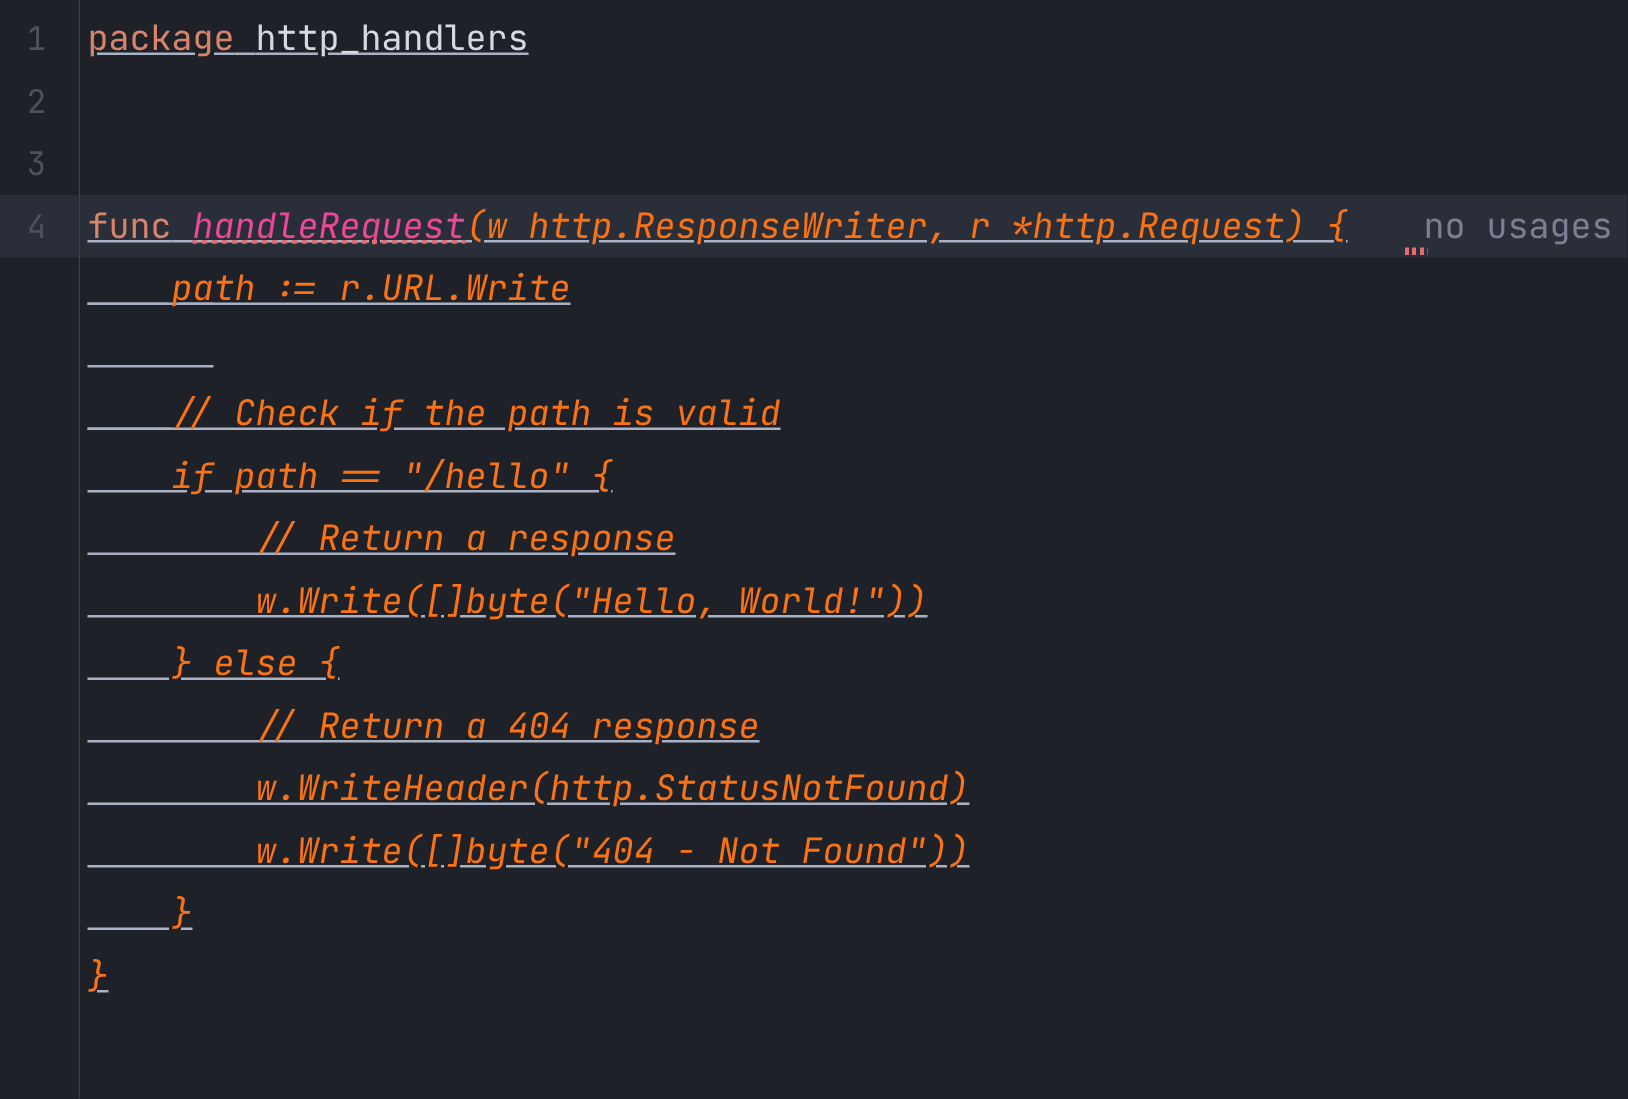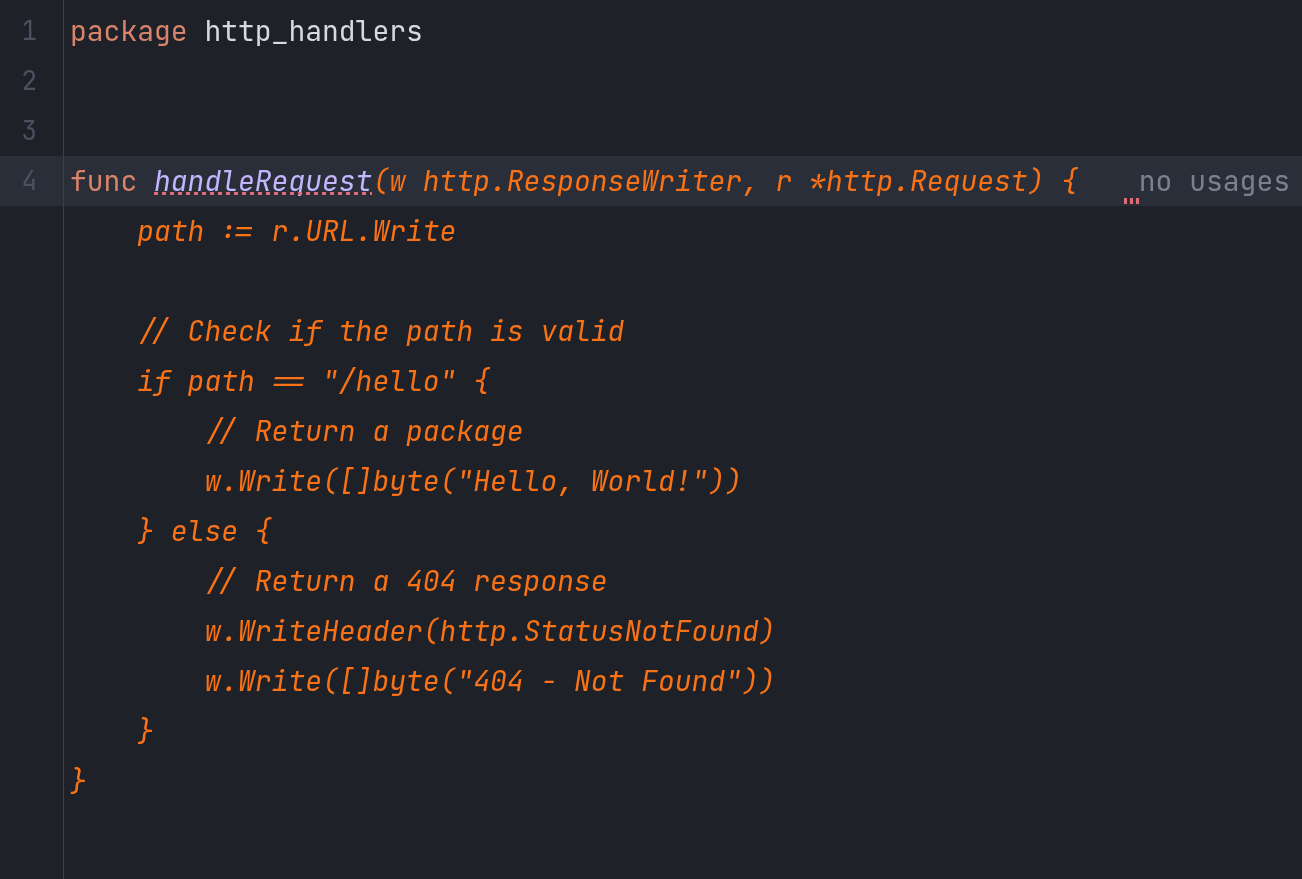--- a/index.html
+++ b/index.html
@@ -39,26 +39,27 @@
   }
   .code-line {
     height: 50px;
     line-height: 50px;
     font-size: 28px;
     white-space: pre;
     font-family: inherit;
     color: #a9b1c4;
     padding-left: 6px;
     position: relative;
+    text-decoration: underline;
   }
   .code-line.active { background: #2a2e38; }
   .kw { color: #d8846b; }       
   .pkg { color: #d6d9e0; }      
   .fn-italic { color: #f97316; font-style: italic; }
-  .fn-name { color: #c4b5fd; font-style: italic; position: relative; }
+  .fn-name { color: #ec4899; font-style: italic; position: relative; }
   .underline-error::after {
     content: "";
     position: absolute;
     left: 0; right: 0; bottom: 4px;
     height: 3px;
     background-image: repeating-linear-gradient(90deg,#e06c75 0 4px,transparent 4px 8px);
   }
   .small-error-mark {
     position: absolute;
     width: 18px; height: 6px;
@@ -97,21 +98,21 @@
 
     <div class="code-line active"><span class="kw">func</span> <span class="fn-name underline-error">handleRequest</span><span class="fn-italic">(w http.ResponseWriter, r *http.Request) {</span>
       <span class="small-error-mark" style="left:1060px; top:42px;"></span>
       <span class="usages-hint">no usages</span>
     </div>
 
     <div class="code-line"><span class="fn-italic">    path := r.URL.Write</span></div>
     <div class="code-line"><span class="fn-italic"></span></div>
     <div class="code-line"><span class="fn-italic">    // Check if the path is valid</span></div>
     <div class="code-line"><span class="fn-italic">    if path == "/hello" {</span></div>
-    <div class="code-line"><span class="fn-italic">        // Return a package</span></div>
+    <div class="code-line"><span class="fn-italic">        // Return a response</span></div>
     <div class="code-line"><span class="fn-italic">        w.Write([]byte("Hello, World!"))</span></div>
     <div class="code-line"><span class="fn-italic">    } else {</span></div>
     <div class="code-line"><span class="fn-italic">        // Return a 404 response</span></div>
     <div class="code-line"><span class="fn-italic">        w.WriteHeader(http.StatusNotFound)</span></div>
     <div class="code-line"><span class="fn-italic">        w.Write([]byte("404 - Not Found"))</span></div>
     <div class="code-line"><span class="fn-italic">    }</span></div>
     <div class="code-line"><span class="fn-italic">}</span></div>
   </div>
 </div>
 

